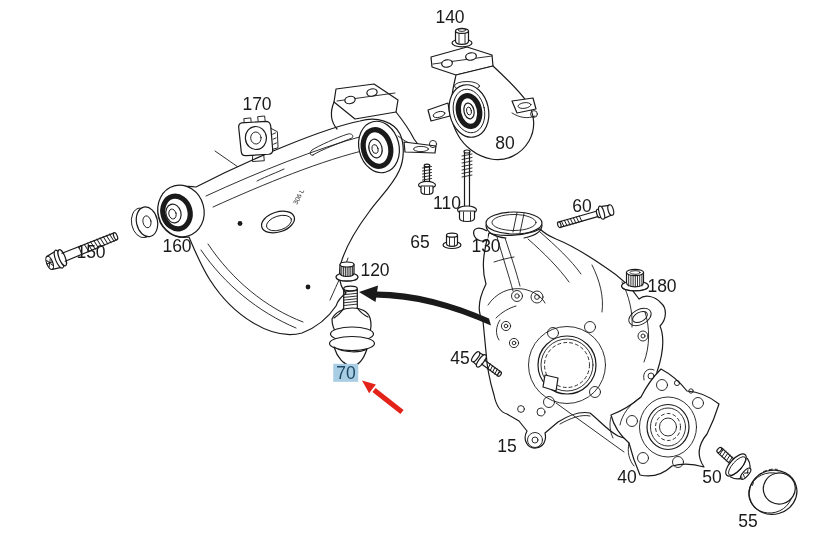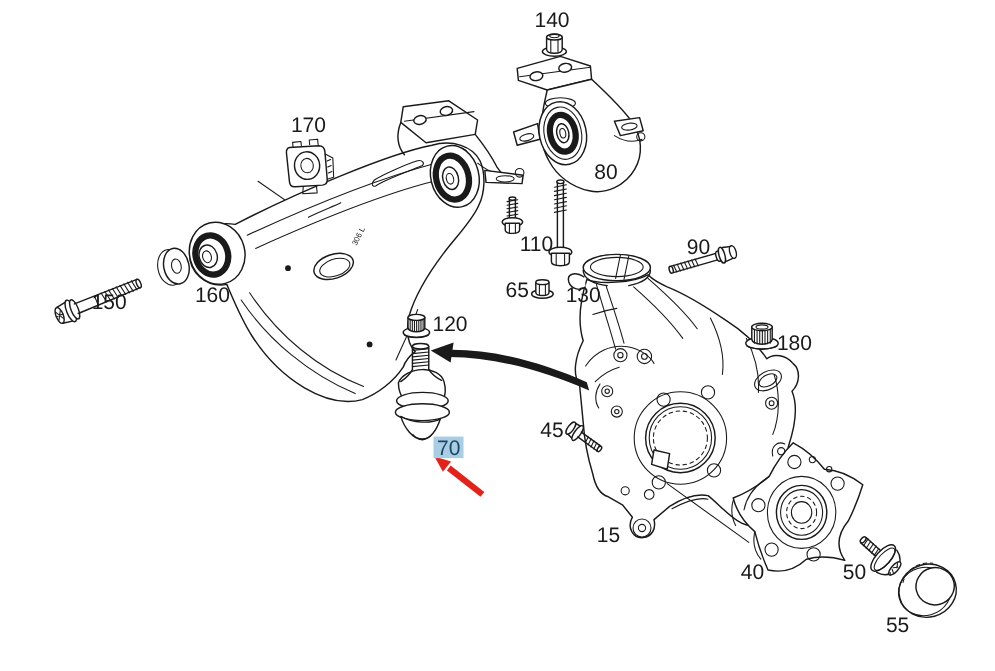--- a/index.html
+++ b/index.html
@@ -2,21 +2,21 @@
 <html><head>
 <meta charset="utf-8">
 <style>
   html,body{margin:0;padding:0;background:#fff;}
   .stage{position:relative;width:829px;height:559px;background:#fff;overflow:hidden;
          font-family:"Liberation Sans",sans-serif;}
   .stage svg{position:absolute;left:0;top:0;}
   .label-layer{position:absolute;left:0;top:0;width:100%;height:100%;pointer-events:none;}
   .part-label{position:absolute;transform:translate(-50%,-50%);font-size:17.5px;line-height:1.05;
               color:#1a1a1a;white-space:nowrap;pointer-events:auto;cursor:pointer;}
-  .part-label.highlighted{background:var(--hl-bg,#a9cde3);color:var(--hl-fg,#1d4866);padding:0 3px;margin-left:28px;}
+  .part-label.highlighted{background:var(--hl-bg,#a9cde3);color:var(--hl-fg,#1d4866);padding:0 3px;}
   
   .ln{fill:none;stroke:#1a1a1a;stroke-width:1.2;stroke-linecap:round;stroke-linejoin:round;}
   .th{fill:none;stroke:#1a1a1a;stroke-width:.9;stroke-linecap:round;stroke-linejoin:round;}
   .wf{fill:#ffffff;stroke:#1a1a1a;stroke-width:1.2;stroke-linejoin:round;}
   .dk{fill:none;stroke:#1a1a1a;stroke-width:5.2;}
   .bk{fill:#1a1a1a;stroke:none;}
   .dash{stroke-dasharray:3 3;}
 </style>
 </head>
 <body>
@@ -317,27 +317,27 @@
     <path class="bk" d="M 374,291.5 C 412,291 452,302 489,318.5 L 491,325.5 C 453,308.5 413,298 374.5,297.5 Z"></path>
   </g>
 
   <g fill="currentColor" style="color:#e3231a">
     <polygon points="403.6,410.1 400.4,414 372.4,392 375.6,388"></polygon>
     <polygon points="362,380.5 375.9,384.6 369.1,393.2"></polygon>
   </g>
 </svg>
 
 <div class="label-layer">
-      <span class="part-label" style="left: 460px; top: 17px;">140</span>
+      <span class="part-label" style="left: 450px; top: 17px;">140</span>
       <span class="part-label" style="left: 257px; top: 104px;">170</span>
       <span class="part-label" style="left: 505px; top: 143px;">80</span>
       <span class="part-label" style="left: 486px; top: 202px; margin-top: 44px;">130</span>
       <span class="part-label" style="left: 447px; top: 203px;">110</span>
-      <span class="part-label" style="left: 582px; top: 206px;">90</span>
-      <span class="part-label" style="left: 431px; top: 242px;">65</span>
+      <span class="part-label" style="left: 582px; top: 206px;">60</span>
+      <span class="part-label" style="left: 420px; top: 242px;">65</span>
       <span class="part-label" style="left: 148px; top: 246px; margin-left: 29px;">160</span>
       <span class="part-label" style="left: 91px; top: 252px;">150</span>
       <span class="part-label" style="left: 375px; top: 270px;">120</span>
       <span class="part-label" style="left: 662px; top: 286px;">180</span>
       <span class="part-label" style="left: 460px; top: 358px; text-align: right;">45</span>
       <span class="part-label highlighted" style="left: 346px; top: 373px;">70</span>
       <span class="part-label" style="left: 507px; top: 446px;">15</span>
       <span class="part-label" style="left: 627px; top: 477px;">40</span>
       <span class="part-label" style="left: 712px; top: 477px;">50</span>
       <span class="part-label" style="left: 748px; top: 521px;">55</span>

